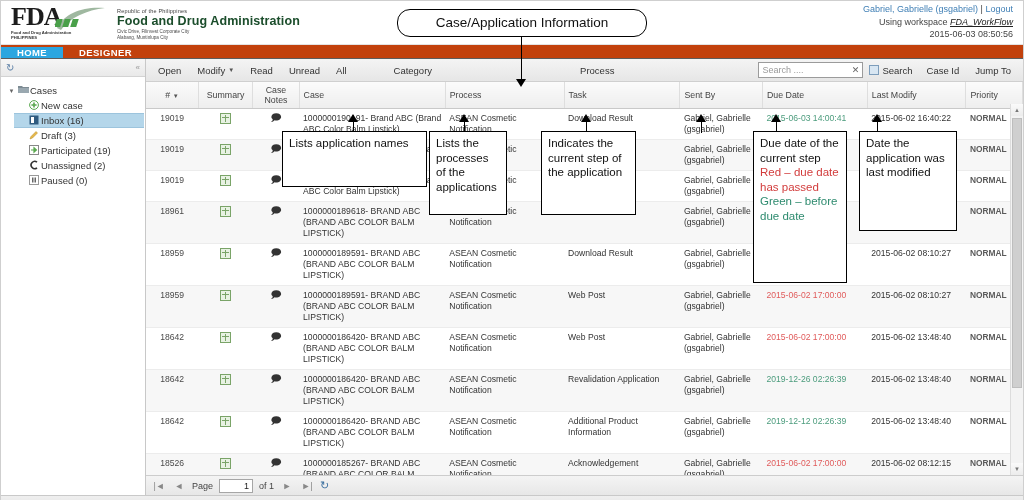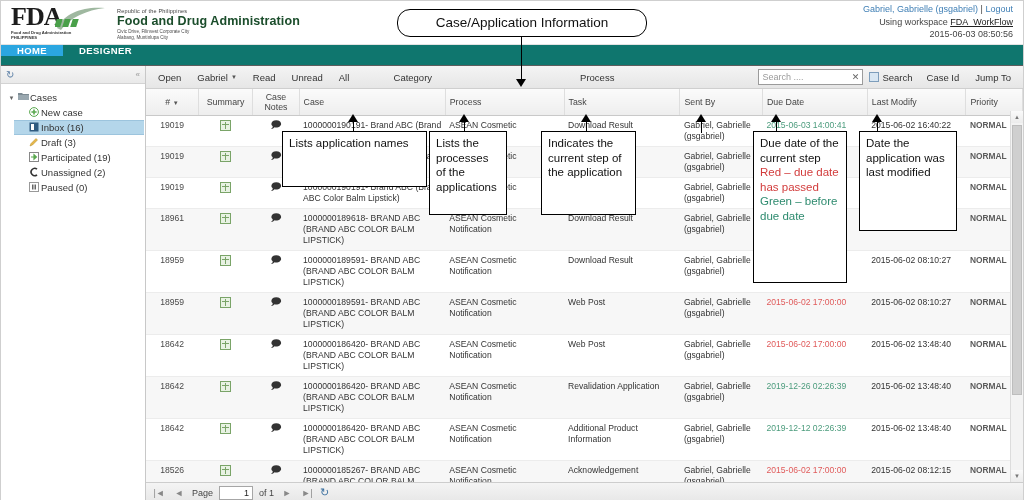--- a/index.html
+++ b/index.html
@@ -55,27 +55,27 @@
     line-height: 15px; letter-spacing: .1px;
   }
   .brand-l3 { font-size: 4.6px; color: #4a4a4a; line-height: 6px; }
 
   .userinfo {
     position: absolute; right: 10px; top: 2px;
     text-align: right; font-size: 9px; color: #444;
     line-height: 12.5px;
   }
   .userinfo a { color: #3f7fb5; text-decoration: none; }
-  .userinfo .ws u { text-decoration: underline; color: #222; }
+  .userinfo .ws u { text-decoration: underline; color: #222; font-style: italic; }
 
   
   .navbar {
-    height: 21px;
-    background: #0f766e;
-    display: flex; align-items: flex-start;
+    height: 14px;
+    background: #c2410c;
+    display: flex; align-items: flex-end;
     border-bottom: 1px solid #5d5d5d;
   }
   .navtab {
     display: flex; align-items: center; justify-content: center;
     padding: 0 16px;
     font-size: 9.5px; font-weight: bold; color: #ffffff;
     letter-spacing: .4px;
     cursor: pointer;
   }
   .navtab.active { background: #2ba6e0; }
@@ -445,21 +445,21 @@
 
         </div>
       </div>
     </div>
 
     <div class="main">
 
       <div class="toolbar">
         <div class="tbtn">Open</div>
         <div class="tbtn">
-          <span>Gabriel</span>
+          <span>Modify</span>
           <span class="caret-dn">▼</span>
         </div>
         <div class="tbtn">Read</div>
         <div class="tbtn">Unread</div>
         <div class="tbtn">All</div>
 
         <div class="tb-spacer"></div>
 
         <span class="tb-label">Category</span>
         <div class="tb-select wide">

